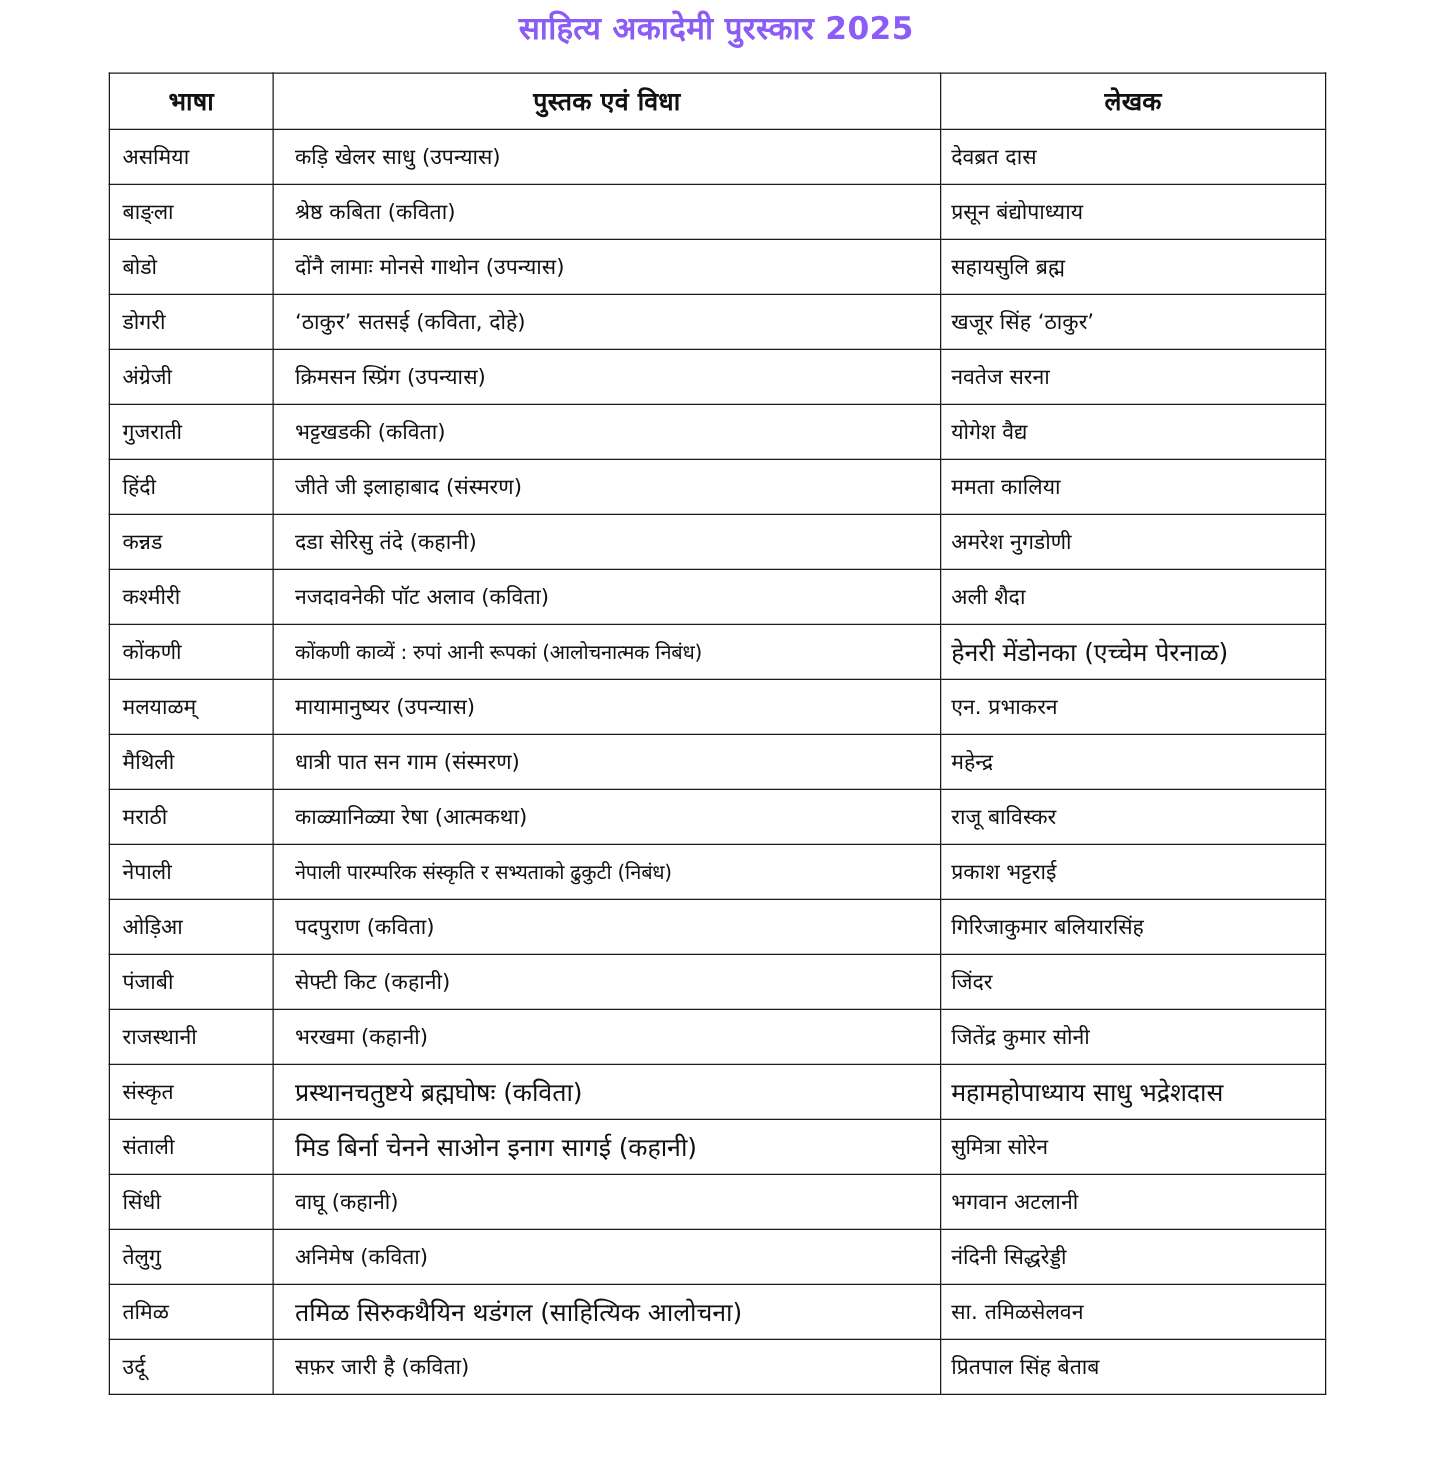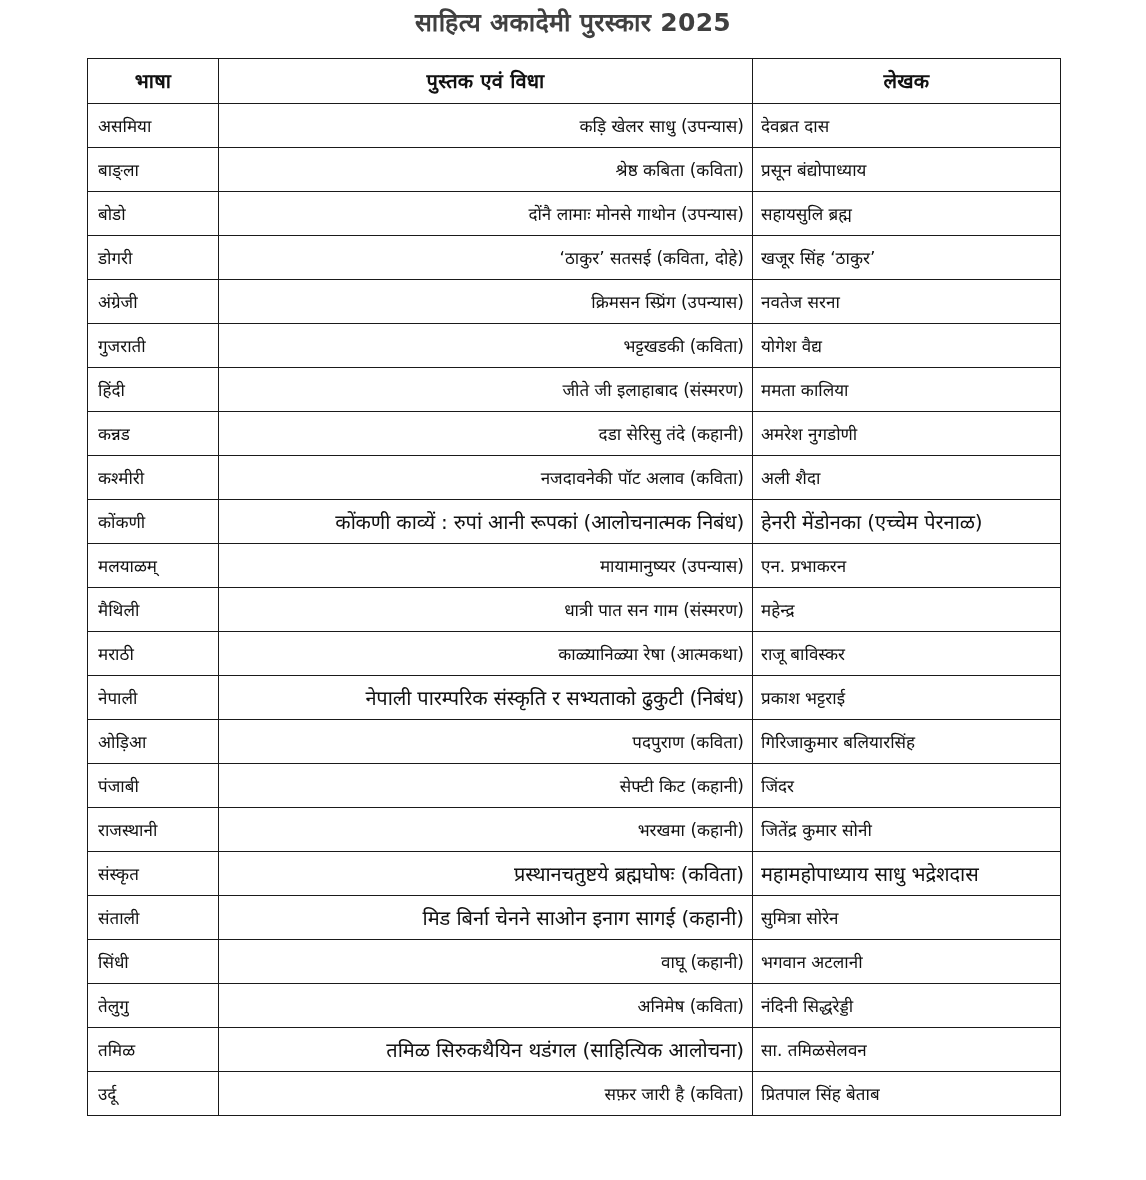--- a/index.html
+++ b/index.html
@@ -27,21 +27,21 @@
   .doc-title {
     position: absolute;
     top: 6px;
     left: 0;
     width: 1146px;
     text-align: center;
     font-size: 25px;
     font-weight: bold;
     letter-spacing: 0.3px;
     line-height: 34px;
-    color: #404040;
+    color: #8b5cf6;
     font-family: "DejaVu Sans", "Liberation Sans", sans-serif;
   }
 
   .table-wrap {
     position: absolute;
     top: 58px;
     left: 87px;
     width: 973px;
   }
 
@@ -77,34 +77,34 @@
     font-weight: bold;
     text-align: center;
     letter-spacing: 0.2px;
   }
 
   table.awards tbody td.lang {
     text-align: left;
     padding-left: 10px;
   }
   table.awards tbody td.book {
-    text-align: right;
-    padding-left: 4px;
+    text-align: left;
+    padding-left: 17px;
   }
   table.awards tbody td.auth {
     text-align: left;
   }
 
   
   table.awards tbody td.tight {
     font-size: 20px;
     letter-spacing: -0.1px;
   }
   table.awards tbody td.tighter {
-    font-size: 20px;
+    font-size: 16px;
     letter-spacing: -0.2px;
   }
 </style>
 </head>
 <body>
 
 <div class="page">
 
   <div class="doc-title">साहित्य अकादेमी पुरस्कार 2025</div>
 

